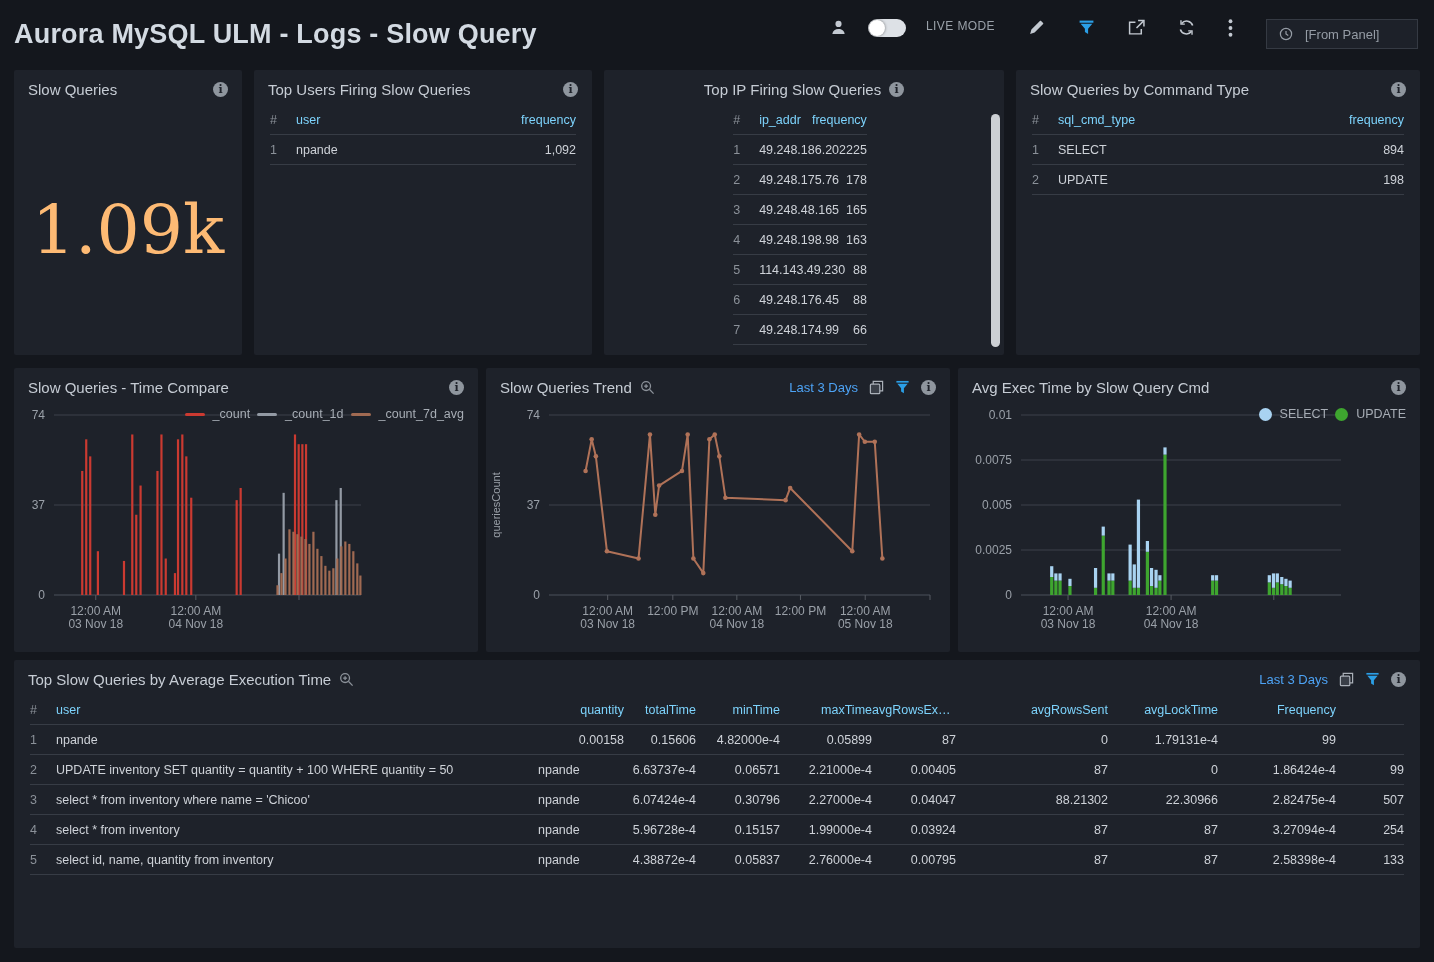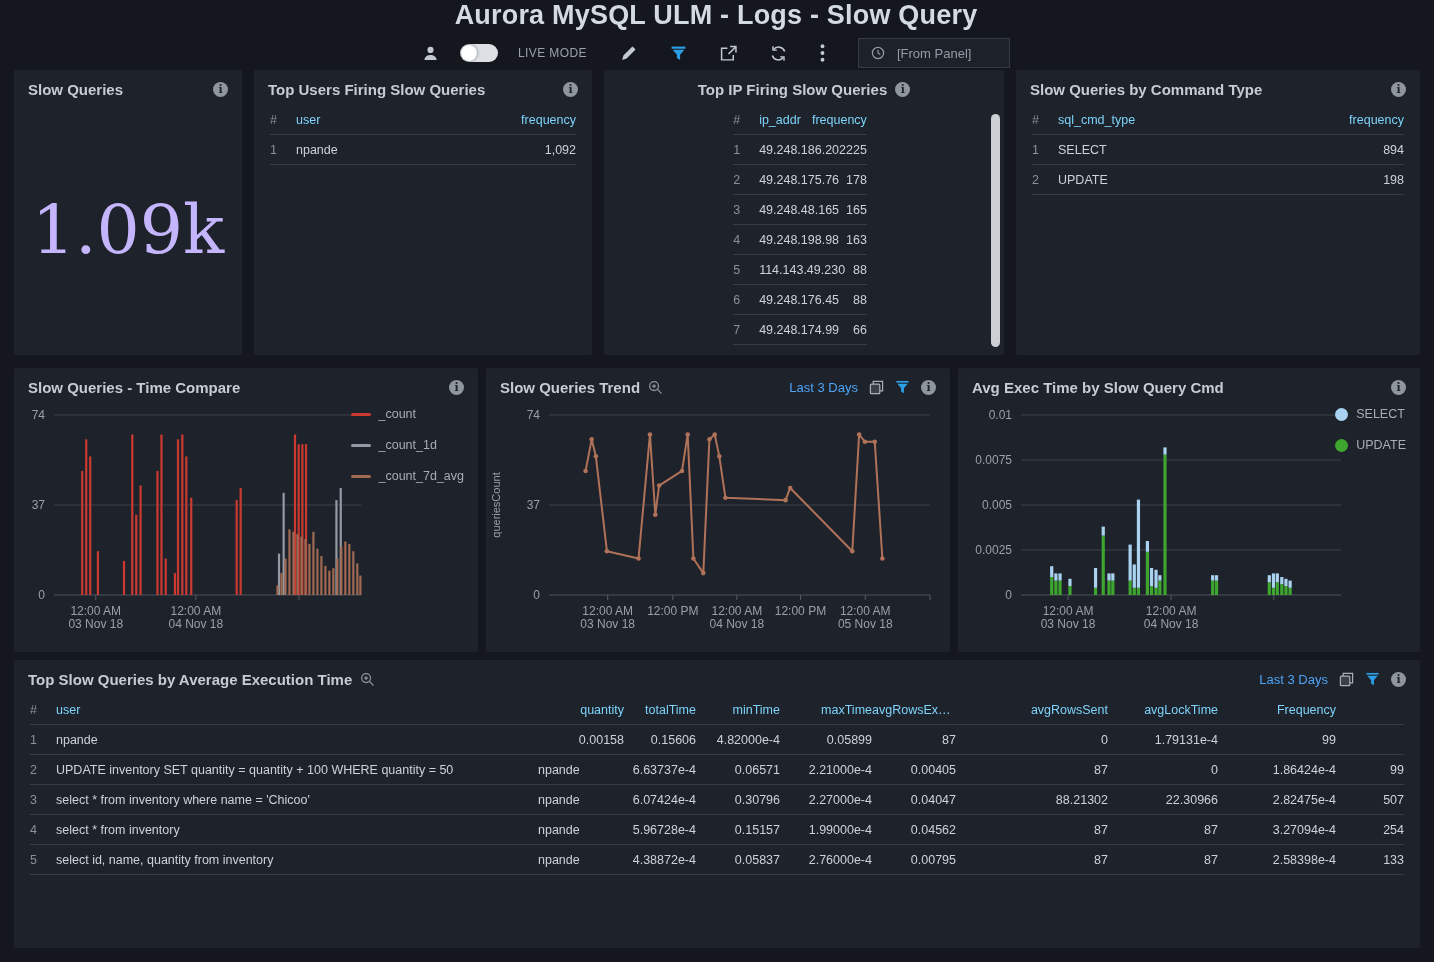--- a/index.html
+++ b/index.html
@@ -3,42 +3,42 @@
 <meta charset="utf-8">
 <style>
   * { box-sizing: border-box; }
   html,body { margin:0; padding:0; }
   body {
     width:1434px; height:962px; overflow:hidden;
     background:#14171d; color:#ced3d9;
     font-family:"Liberation Sans", sans-serif;
   }
   
-  .topbar { height:68px; display:flex; align-items:center; justify-content:space-between; padding:0 16px 0 14px;flex-direction:column; }
+  .topbar { height:68px; display:flex; align-items:center; justify-content:space-between; padding:0 16px 0 14px; }
   .topbar h1 { margin:0; font-size:27px; font-weight:bold; color:#d3dae2; letter-spacing:.2px; }
-  .topbar-right { display:flex; align-items:center;gap:11px; }
+  .topbar-right { display:flex; align-items:flex-start;gap:11px; }
   .icon-btn { color:#c3c9d1; display:flex; align-items:center; justify-content:center; cursor:pointer; margin-left:22px; }
   .icon-btn svg { display:block; }
   .person { margin-left:0; }
   .toggle { width:38px; height:18px; border-radius:9px; background:#dde1e6; position:relative; margin-left:10px; cursor:pointer; }
   .toggle .knob { position:absolute; left:1px; top:1px; width:16px; height:16px; border-radius:50%; background:#ffffff; box-shadow:0 0 3px rgba(0,0,0,.5); }
   .live-label { font-size:12px; color:#9aa1a9; margin-left:9px; letter-spacing:.4px; }
   .time-box { display:flex; align-items:center; gap:12px; background:#1d2129; border:1px solid #353a43; height:30px; width:152px; padding:0 12px; color:#959ca5; font-size:13px; margin-left:22px; cursor:pointer; }
   
   main { padding:2px 14px 14px; }
   .row { display:flex; }
   .row1 { gap:12px; height:285px; margin-bottom:13px; }
   .row2 { gap:8px; height:284px; margin-bottom:8px; }
   .row3 { height:288px; }
   .panel { background:#1e222a; border-radius:2px; display:flex; flex-direction:column; position:relative; }
   .p-sq { width:228px; } .p-users { width:338px; } .p-ip { width:400px;align-items:center; } .p-cmd { flex:1; }
   .p-tc { width:464px; } .p-trend { width:464px; } .p-avg { flex:1; }
   .p-topslow { width:100%; }
   .panel-header { display:flex; align-items:center; gap:8px; padding:11px 14px 5px; }
-  .panel-title { font-size:15px; color:#c6ccd4; white-space:nowrap;font-weight:bold; }
+  .panel-title { font-size:15px; color:#c6ccd4; white-space:nowrap; }
   .header-right { margin-left:auto; display:flex; align-items:center; gap:11px; }
   .info-icon { width:15px; height:15px; border-radius:50%; background:#8f969e; color:#1e222a; font-size:11px; font-weight:bold; display:flex; align-items:center; justify-content:center; font-family:"DejaVu Serif", serif; cursor:pointer; flex:none; }
   .link { color:#4da3f5; font-size:13px; cursor:pointer; white-space:nowrap; }
   .zoom-ic { color:#8b9199; display:flex; cursor:pointer; }
   .hd-ic { color:#aab0b8; display:flex; cursor:pointer; }
   
   .big-number-wrap { flex:1; display:flex; align-items:center; justify-content:center; padding-bottom:24px; }
   .big-number { font-family:"DejaVu Serif", serif; font-size:68px; line-height:1; }
   
   .mini-table { padding:2px 16px 0; }
@@ -48,21 +48,21 @@
   .t-cell.c0 { color:#8b9199; }
   .mini-table .t-cell.c2 { text-align:right; }
   .big-table { padding:2px 16px 0; }
   .big-table .t-row { grid-template-columns:26px 482px 86px 72px 84px 92px 84px 152px 110px 118px 1fr; }
   .big-table .t-cell { overflow:hidden; text-overflow:ellipsis; white-space:nowrap; }
   .big-table .t-cell.num { text-align:right; }
   .scrollbar { position:absolute; right:4px; top:44px; bottom:8px; width:9px; border-radius:5px; background:#ccd0d4; cursor:grab; }
   
   .chart-wrap { flex:1; position:relative; cursor:crosshair; }
   .chart-wrap svg { position:absolute; left:0; top:0; }
-  .legend { position:absolute; right:14px; top:6px; display:flex; flex-direction:column; gap:17px; }
+  .legend { position:absolute; right:14px; top:6px; display:flex; gap:7px; }
   .legend-item { display:flex; align-items:center; gap:8px; font-size:12.5px; color:#a7adb5; cursor:pointer; }
   .lg-line { width:20px; height:3px; border-radius:1.5px; flex:none; }
   .lg-dot { width:13px; height:13px; border-radius:50%; flex:none; }
   .tick-txt { fill:#9aa0a8; font-size:12px; font-family:"Liberation Sans", sans-serif; }
   .ylab-txt { fill:#9aa0a8; font-size:11px; font-family:"Liberation Sans", sans-serif; }
 </style>
 </head>
 <body>
 
 <header class="topbar">
@@ -126,21 +126,21 @@
 <main>
   <div class="row row1">
     <section class="panel p-sq">
       <div class="panel-header">
         <span class="panel-title">Slow Queries</span>
         <div class="header-right">
             <span class="info-icon">i</span>
           </div>
       </div>
       <div class="big-number-wrap">
-        <span class="big-number" id="big-number" style="color: #c4b5fd; margin-top: 26px;">1.09k</span>
+        <span class="big-number" id="big-number" style="color: #fdba74; margin-top: 26px;">1.09k</span>
       </div>
     </section>
 
     <section class="panel p-users">
       <div class="panel-header">
         <span class="panel-title">Top Users Firing Slow Queries</span>
         <div class="header-right">
             <span class="info-icon">i</span>
           </div>
       </div>
@@ -572,21 +572,21 @@
             <span class="t-cell c9 num">2.82475e-4</span>
             <span class="t-cell c10 num">507</span>
           </div>
           <div class="t-row">
             <span class="t-cell c0">4</span>
             <span class="t-cell c1">select * from inventory</span>
             <span class="t-cell c2">npande</span>
             <span class="t-cell c3 num">5.96728e-4</span>
             <span class="t-cell c4 num">0.15157</span>
             <span class="t-cell c5 num">1.99000e-4</span>
-            <span class="t-cell c6 num">0.04562</span>
+            <span class="t-cell c6 num">0.03924</span>
             <span class="t-cell c7 num">87</span>
             <span class="t-cell c8 num">87</span>
             <span class="t-cell c9 num">3.27094e-4</span>
             <span class="t-cell c10 num">254</span>
           </div>
           <div class="t-row">
             <span class="t-cell c0">5</span>
             <span class="t-cell c1">select id, name, quantity from inventory</span>
             <span class="t-cell c2">npande</span>
             <span class="t-cell c3 num">4.38872e-4</span>

